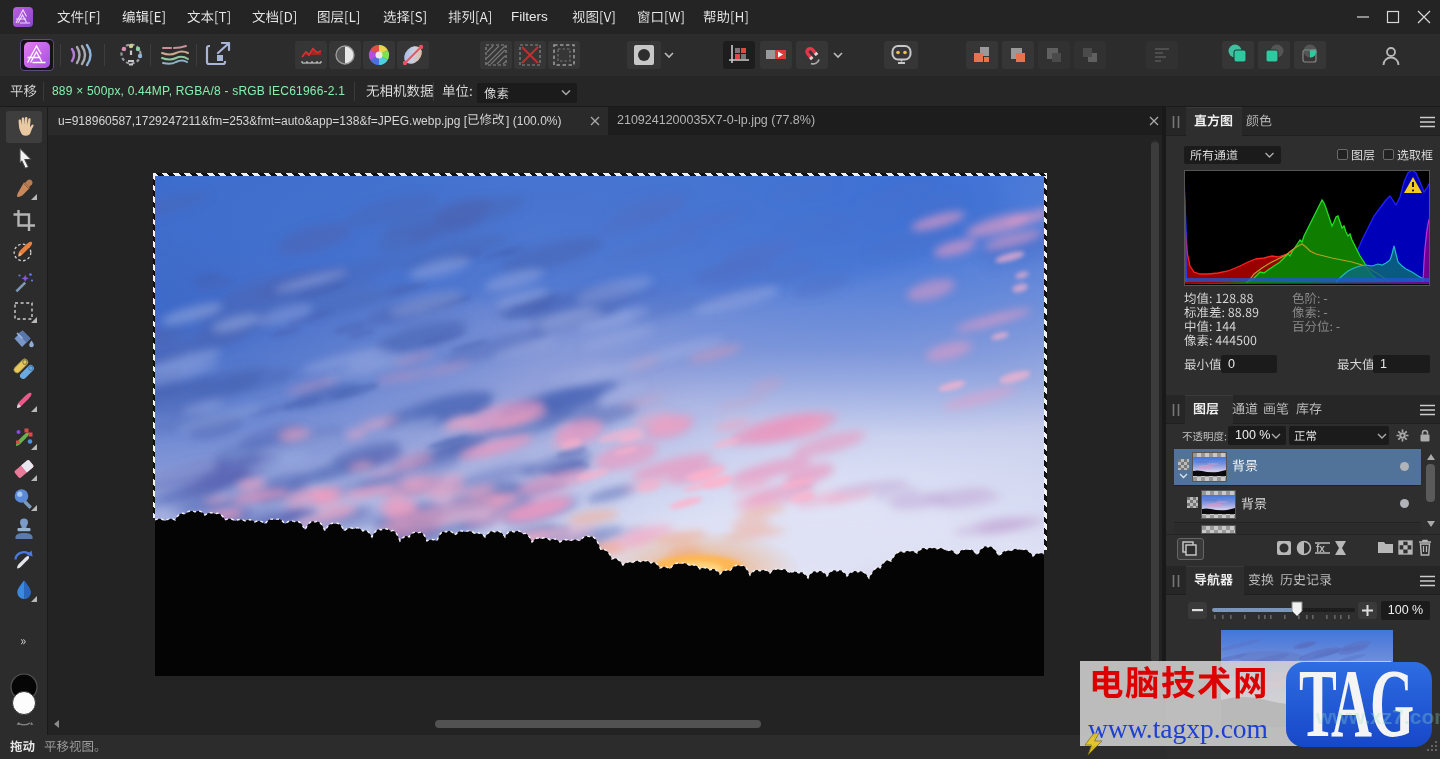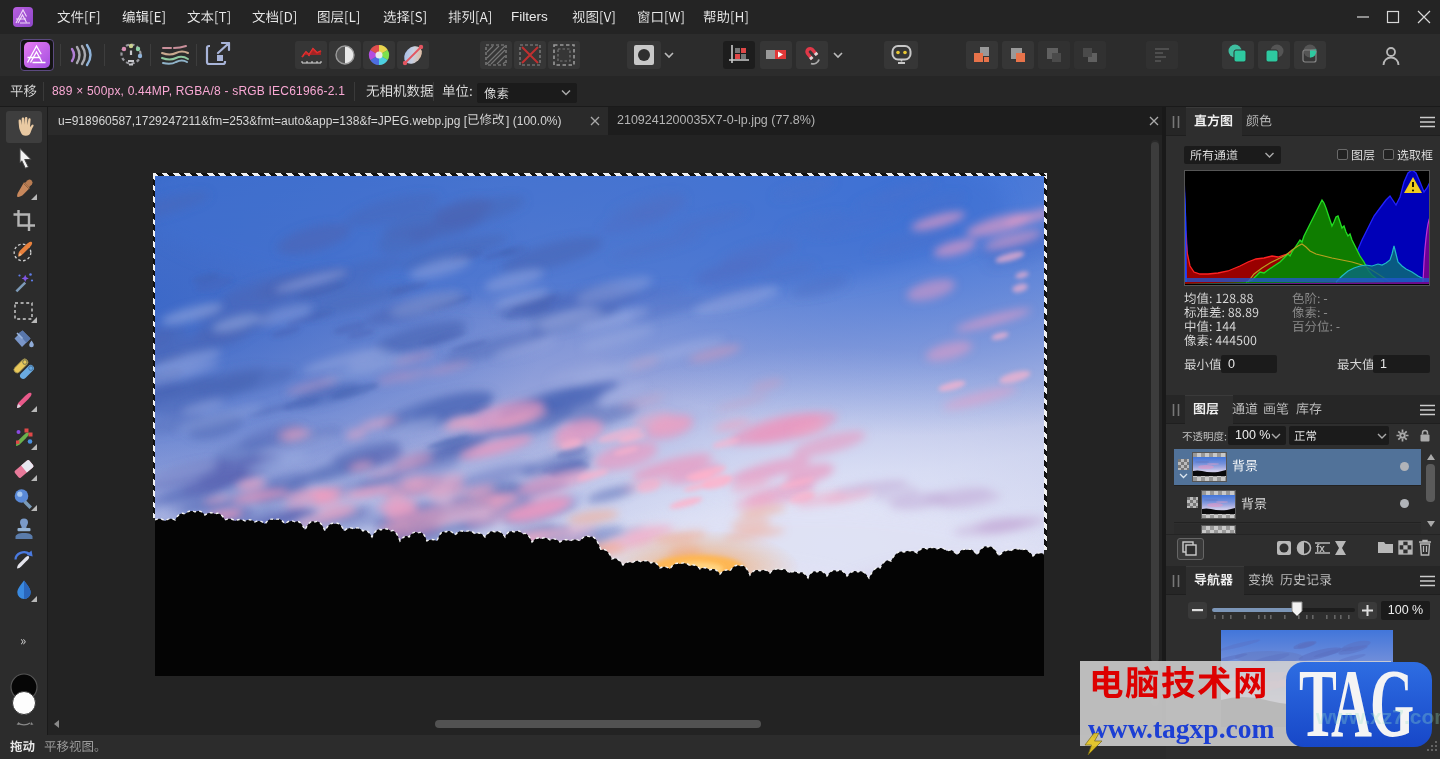--- a/index.html
+++ b/index.html
@@ -263,21 +263,21 @@
 <circle cx="13" cy="9" r="4" fill="none" stroke="#b8b8b8" stroke-width="1.8"></circle>
 <path d="M5.5 22a7.5 7.5 0 0 1 15 0" fill="none" stroke="#b8b8b8" stroke-width="1.8"></path>
     </svg>
 <div class="abs" style="left:0;top:76px;width:1440px;height:31px;background:#262626;border-bottom:1px solid #1a1a1a"></div>
 <svg style="position:absolute;left:10px;top:84px;" width="28" height="16" viewBox="0 0 28 16">
       <path d="M2.3 3.4C2.9 4.4 3.4 5.7 3.6 6.5L4.5 6.2C4.4 5.4 3.8 4.1 3.3 3.1ZM10.2 3.0C9.9 4.0 9.2 5.4 8.7 6.3L9.6 6.5C10.1 5.7 10.8 4.4 11.3 3.3ZM0.7 7.2V8.2H6.2V12.9H7.2V8.2H12.8V7.2H7.2V2.5H12.1V1.4H1.4V2.5H6.2V7.2Z M18.1 0.7C17.2 1.1 15.6 1.5 14.3 1.7C14.4 2.0 14.5 2.3 14.6 2.5C15.1 2.4 15.6 2.3 16.2 2.2V4.4H14.1V5.4H16.0C15.5 6.9 14.7 8.7 13.9 9.6C14.1 9.9 14.4 10.3 14.5 10.6C15.1 9.7 15.7 8.3 16.2 7.0V13.0H17.1V6.8C17.5 7.4 18.0 8.1 18.2 8.5L18.8 7.7C18.5 7.4 17.5 6.0 17.1 5.7V5.4H18.8V4.4H17.1V2.0C17.7 1.8 18.3 1.7 18.7 1.5ZM20.4 3.9C20.8 4.2 21.3 4.6 21.7 4.9C20.8 5.4 19.7 5.8 18.7 6.0C18.8 6.3 19.1 6.6 19.2 6.8C21.9 6.1 24.5 4.7 25.7 2.1L25.0 1.8L24.9 1.8H22.3C22.6 1.5 22.9 1.1 23.2 0.7L22.1 0.5C21.5 1.5 20.3 2.7 18.6 3.5C18.8 3.6 19.2 4.0 19.3 4.2C20.1 3.8 20.8 3.2 21.5 2.7H24.3C23.8 3.4 23.2 3.9 22.5 4.4C22.1 4.1 21.6 3.7 21.1 3.4ZM21.0 9.3C21.6 9.6 22.2 10.1 22.6 10.5C21.4 11.3 19.9 11.9 18.4 12.2C18.5 12.4 18.8 12.8 18.9 13.0C22.2 12.2 25.2 10.5 26.4 6.9L25.8 6.6L25.6 6.7H23.2C23.5 6.3 23.8 6.0 24.0 5.6L22.9 5.4C22.3 6.7 20.9 8.0 18.8 9.0C19.0 9.1 19.3 9.5 19.5 9.7C20.7 9.1 21.7 8.3 22.5 7.6H25.1C24.7 8.5 24.1 9.3 23.3 9.9C22.9 9.5 22.3 9.1 21.8 8.7Z" fill="#dddddd"></path>
     </svg>
 <div class="sep" style="left:43px;top:82px;height:19px;background:#3a3a3a"></div>
 <div class="sep" style="left:354px;top:82px;height:19px;background:#3a3a3a"></div>
 <div class="sep" style="left:433px;top:82px;height:19px;background:#3a3a3a"></div>
-<div class="abs" style="left:52px;top:84px;color:#f9a8d4;font-size:12px;letter-spacing:.2px">889 × 500px, 0.44MP, RGBA/8 - sRGB IEC61966-2.1</div>
+<div class="abs" style="left:52px;top:84px;color:#86efac;font-size:12px;letter-spacing:.2px">889 × 500px, 0.44MP, RGBA/8 - sRGB IEC61966-2.1</div>
 <svg style="position:absolute;left:366px;top:84px;" width="68" height="16" viewBox="0 0 68 16">
       <path d="M1.5 1.4V2.4H6.0C6.0 3.4 5.9 4.4 5.8 5.4H0.7V6.4H5.6C5.0 8.7 3.7 10.9 0.5 12.1C0.8 12.3 1.1 12.7 1.2 13.0C4.7 11.6 6.0 9.1 6.6 6.4H6.9V11.1C6.9 12.3 7.3 12.6 8.7 12.6C9.0 12.6 10.9 12.6 11.2 12.6C12.5 12.6 12.8 12.1 13.0 9.9C12.7 9.9 12.2 9.7 12.0 9.5C11.9 11.3 11.8 11.7 11.1 11.7C10.7 11.7 9.1 11.7 8.8 11.7C8.1 11.7 8.0 11.6 8.0 11.1V6.4H12.8V5.4H6.8C6.9 4.4 7.0 3.4 7.0 2.4H12.1V1.4Z M20.9 5.5H25.0V7.8H20.9ZM20.9 4.6V2.3H25.0V4.6ZM20.9 8.8H25.0V11.1H20.9ZM19.9 1.3V12.9H20.9V12.0H25.0V12.8H26.0V1.3ZM16.4 0.5V3.4H14.2V4.4H16.3C15.8 6.3 14.8 8.4 13.9 9.5C14.1 9.8 14.3 10.2 14.4 10.4C15.1 9.5 15.9 8.0 16.4 6.5V12.9H17.4V6.8C17.9 7.4 18.5 8.3 18.8 8.7L19.4 7.9C19.1 7.5 17.8 6.1 17.4 5.6V4.4H19.3V3.4H17.4V0.5Z M33.7 1.3V5.6C33.7 7.7 33.5 10.4 31.7 12.3C31.9 12.4 32.3 12.8 32.5 13.0C34.4 11.0 34.7 7.9 34.7 5.6V2.3H37.2V11.0C37.2 12.1 37.3 12.4 37.6 12.6C37.8 12.7 38.1 12.8 38.3 12.8C38.5 12.8 38.8 12.8 39.0 12.8C39.3 12.8 39.5 12.8 39.7 12.6C39.9 12.5 40.0 12.3 40.1 11.9C40.2 11.5 40.2 10.5 40.2 9.8C40.0 9.7 39.6 9.5 39.4 9.3C39.4 10.2 39.4 11.0 39.4 11.3C39.4 11.6 39.3 11.7 39.2 11.8C39.2 11.9 39.1 11.9 39.0 11.9C38.8 11.9 38.7 11.9 38.6 11.9C38.5 11.9 38.4 11.9 38.3 11.8C38.3 11.7 38.2 11.5 38.2 11.0V1.3ZM29.9 0.5V3.4H27.7V4.4H29.8C29.3 6.3 28.3 8.4 27.4 9.5C27.5 9.8 27.8 10.2 27.9 10.4C28.7 9.5 29.4 8.0 29.9 6.4V12.9H30.9V6.8C31.5 7.4 32.1 8.3 32.4 8.7L33.0 7.9C32.7 7.5 31.4 6.1 30.9 5.6V4.4H32.9V3.4H30.9V0.5Z M46.5 0.8C46.2 1.3 45.8 2.1 45.5 2.6L46.1 2.9C46.5 2.5 46.9 1.8 47.3 1.2ZM41.7 1.2C42.0 1.7 42.4 2.5 42.5 3.0L43.3 2.6C43.2 2.1 42.8 1.4 42.4 0.9ZM46.0 8.4C45.7 9.1 45.3 9.7 44.8 10.2C44.3 9.9 43.7 9.7 43.2 9.5C43.4 9.1 43.6 8.8 43.8 8.4ZM42.0 9.8C42.6 10.1 43.4 10.4 44.1 10.8C43.2 11.4 42.2 11.8 41.1 12.1C41.2 12.3 41.4 12.6 41.5 12.9C42.8 12.5 43.9 12.0 44.9 11.2C45.3 11.5 45.8 11.7 46.1 12.0L46.7 11.3C46.4 11.1 46.0 10.8 45.6 10.6C46.3 9.8 46.8 8.9 47.2 7.7L46.6 7.5L46.5 7.5H44.3L44.5 6.8L43.6 6.7C43.6 6.9 43.4 7.2 43.3 7.5H41.4V8.4H42.9C42.6 8.9 42.3 9.4 42.0 9.8ZM44.0 0.5V3.1H41.2V3.9H43.7C43.0 4.8 42.0 5.6 41.0 6.0C41.2 6.2 41.5 6.5 41.6 6.8C42.4 6.3 43.3 5.6 44.0 4.8V6.4H44.9V4.6C45.6 5.1 46.4 5.7 46.7 6.0L47.3 5.3C47.0 5.0 45.8 4.3 45.1 3.9H47.7V3.1H44.9V0.5ZM49.0 0.6C48.7 3.0 48.0 5.3 47.0 6.7C47.2 6.8 47.6 7.2 47.8 7.3C48.1 6.8 48.4 6.2 48.7 5.6C49.0 6.9 49.4 8.1 49.9 9.2C49.1 10.5 48.1 11.5 46.6 12.2C46.8 12.4 47.1 12.8 47.2 13.0C48.5 12.3 49.6 11.3 50.4 10.1C51.0 11.3 51.9 12.2 52.9 12.8C53.1 12.6 53.4 12.2 53.6 12.0C52.5 11.4 51.6 10.4 50.9 9.2C51.6 7.8 52.1 6.1 52.4 4.1H53.3V3.2H49.5C49.6 2.4 49.8 1.6 49.9 0.8ZM51.4 4.1C51.2 5.7 50.9 7.0 50.4 8.2C49.9 6.9 49.5 5.6 49.2 4.1Z M60.5 8.7V13.0H61.4V12.4H65.6V12.9H66.5V8.7H63.9V7.0H66.9V6.1H63.9V4.6H66.5V1.1H59.3V5.2C59.3 7.4 59.2 10.3 57.8 12.4C58.0 12.5 58.5 12.8 58.6 12.9C59.8 11.3 60.1 9.0 60.3 7.0H63.0V8.7ZM60.3 2.0H65.5V3.7H60.3ZM60.3 4.6H63.0V6.1H60.3L60.3 5.2ZM61.4 11.6V9.5H65.6V11.6ZM56.3 0.6V3.3H54.6V4.2H56.3V7.2C55.6 7.4 54.9 7.6 54.4 7.7L54.7 8.7L56.3 8.2V11.7C56.3 11.9 56.2 11.9 56.0 11.9C55.9 11.9 55.3 11.9 54.8 11.9C54.9 12.2 55.0 12.6 55.0 12.9C55.9 12.9 56.4 12.8 56.7 12.7C57.1 12.5 57.2 12.2 57.2 11.7V7.9L58.8 7.4L58.6 6.4L57.2 6.9V4.2H58.7V3.3H57.2V0.6Z" fill="#dddddd"></path>
     </svg>
 <svg style="position:absolute;left:442px;top:84px;" width="31" height="16" viewBox="0 0 31 16">
       <path d="M3.0 6.0H6.2V7.4H3.0ZM7.2 6.0H10.6V7.4H7.2ZM3.0 3.7H6.2V5.2H3.0ZM7.2 3.7H10.6V5.2H7.2ZM9.6 0.6C9.3 1.3 8.7 2.2 8.2 2.9H4.9L5.5 2.6C5.2 2.0 4.6 1.2 4.0 0.6L3.2 1.0C3.7 1.6 4.2 2.3 4.5 2.9H2.0V8.3H6.2V9.6H0.7V10.5H6.2V12.9H7.2V10.5H12.8V9.6H7.2V8.3H11.6V2.9H9.4C9.8 2.3 10.3 1.6 10.7 1.0Z M18.5 3.0V4.0H25.8V3.0ZM19.4 5.0C19.8 6.9 20.2 9.4 20.3 10.8L21.3 10.5C21.2 9.1 20.7 6.7 20.3 4.8ZM21.2 0.7C21.5 1.4 21.7 2.3 21.8 2.8L22.8 2.6C22.7 2.0 22.4 1.1 22.2 0.4ZM17.9 11.4V12.4H26.4V11.4H23.6C24.1 9.6 24.7 7.0 25.0 4.9L23.9 4.7C23.7 6.7 23.2 9.6 22.7 11.4ZM17.4 0.6C16.6 2.6 15.3 4.7 14.0 6.0C14.2 6.2 14.5 6.7 14.6 7.0C15.1 6.5 15.5 6.0 15.9 5.3V12.9H16.9V3.8C17.5 2.8 17.9 1.9 18.3 0.9Z M28.9 6.6C29.4 6.6 29.8 6.2 29.8 5.7C29.8 5.1 29.4 4.7 28.9 4.7C28.4 4.7 28.0 5.1 28.0 5.7C28.0 6.2 28.4 6.6 28.9 6.6ZM28.9 12.1C29.4 12.1 29.8 11.7 29.8 11.1C29.8 10.6 29.4 10.2 28.9 10.2C28.4 10.2 28.0 10.6 28.0 11.1C28.0 11.7 28.4 12.1 28.9 12.1Z" fill="#dddddd"></path>
     </svg>
 <div class="abs" style="left:477px;top:83px;width:100px;height:20px;background:#1b1b1b;border-radius:2px"></div>
 <svg style="position:absolute;left:484px;top:87px;" width="26" height="15" viewBox="0 0 26 15">
       <path d="M6.1 2.1H8.3C8.1 2.5 7.9 2.9 7.6 3.1H5.2C5.6 2.8 5.8 2.5 6.1 2.1ZM6.1 0.5C5.6 1.6 4.6 2.9 3.2 3.9C3.4 4.0 3.7 4.3 3.8 4.5C4.0 4.3 4.3 4.1 4.5 3.9V5.8H6.4C5.8 6.4 4.9 6.9 3.6 7.3C3.8 7.5 4.0 7.7 4.1 7.9C5.2 7.5 6.1 7.1 6.7 6.6C6.9 6.8 7.1 7.0 7.2 7.2C6.4 8.0 4.8 8.8 3.6 9.1C3.8 9.3 4.0 9.5 4.1 9.7C5.2 9.3 6.6 8.5 7.6 7.8C7.7 8.0 7.8 8.2 7.9 8.4C6.9 9.5 5.0 10.4 3.5 10.9C3.7 11.0 3.9 11.3 4.0 11.6C5.4 11.1 6.9 10.2 8.0 9.2C8.1 10.0 8.0 10.7 7.7 11.0C7.6 11.2 7.4 11.2 7.1 11.2C6.9 11.2 6.6 11.2 6.3 11.2C6.4 11.4 6.5 11.8 6.5 12.0C6.8 12.0 7.1 12.0 7.3 12.0C7.7 12.0 8.1 11.9 8.4 11.6C8.9 11.1 9.1 9.7 8.7 8.4L9.3 8.1C9.7 9.5 10.5 10.7 11.5 11.3C11.7 11.1 11.9 10.7 12.1 10.6C11.2 10.1 10.4 9.0 10.0 7.8C10.5 7.5 11.0 7.2 11.4 7.0L10.7 6.4C10.2 6.8 9.2 7.3 8.4 7.8C8.2 7.2 7.8 6.6 7.2 6.2L7.5 5.8H11.2V3.1H8.6C8.9 2.7 9.3 2.2 9.6 1.7L9.0 1.3L8.8 1.4H6.6L7.0 0.7ZM5.3 3.9H7.5C7.5 4.2 7.4 4.7 7.0 5.1H5.3ZM8.3 3.9H10.4V5.1H8.0C8.2 4.7 8.3 4.2 8.3 3.9ZM3.3 0.5C2.6 2.4 1.5 4.3 0.4 5.5C0.5 5.8 0.8 6.2 0.9 6.5C1.3 6.1 1.6 5.6 2.0 5.1V12.0H2.9V3.6C3.4 2.8 3.8 1.8 4.2 0.8Z M20.4 9.9C21.5 10.4 22.9 11.3 23.5 11.8L24.2 11.2C23.5 10.7 22.2 9.9 21.1 9.4ZM16.2 9.4C15.4 10.1 14.2 10.8 13.1 11.2C13.3 11.3 13.6 11.7 13.8 11.8C14.9 11.3 16.2 10.6 17.0 9.7ZM14.9 7.3C15.1 7.2 15.5 7.2 18.0 7.0C16.9 7.5 15.9 7.9 15.4 8.0C14.7 8.3 14.1 8.4 13.7 8.5C13.8 8.7 13.9 9.1 13.9 9.3C14.3 9.2 14.8 9.2 18.5 8.9V10.9C18.5 11.1 18.4 11.1 18.2 11.1C18.0 11.1 17.4 11.1 16.6 11.1C16.7 11.3 16.9 11.7 16.9 12.0C17.9 12.0 18.5 11.9 18.9 11.8C19.3 11.7 19.4 11.4 19.4 10.9V8.9L22.5 8.7C22.9 9.0 23.1 9.3 23.3 9.5L24.1 9.0C23.6 8.4 22.5 7.6 21.6 7.1L20.9 7.5C21.2 7.7 21.5 7.9 21.7 8.1L16.6 8.3C18.3 7.8 20.1 7.0 21.8 6.1L21.1 5.5C20.6 5.8 20.1 6.1 19.6 6.3L16.7 6.5C17.4 6.2 18.1 5.8 18.7 5.4L18.4 5.2H24.4V4.5H19.2V3.6H23.1V2.9H19.2V2.1H23.8V1.4H19.2V0.5H18.3V1.4H13.8V2.1H18.3V2.9H14.5V3.6H18.3V4.5H13.2V5.2H17.6C16.8 5.7 15.8 6.1 15.5 6.3C15.2 6.4 14.9 6.5 14.7 6.5C14.8 6.8 14.9 7.2 14.9 7.3Z" fill="#dddddd"></path>
     </svg>
@@ -1195,20 +1195,20 @@
 <svg style="position:absolute;left:10px;top:740px;" width="26" height="15" viewBox="0 0 26 15">
       <path d="M6.1 0.4C5.7 1.7 5.1 3.0 4.3 3.9V2.8H3.2V0.4H1.8V2.8H0.4V4.1H1.8V6.5L0.3 6.8L0.6 8.3L1.8 7.9V10.4C1.8 10.5 1.8 10.6 1.6 10.6C1.5 10.6 1.0 10.6 0.6 10.6C0.8 11.0 0.9 11.6 1.0 12.0C1.8 12.0 2.3 12.0 2.7 11.7C3.1 11.5 3.2 11.1 3.2 10.4V7.5L4.4 7.2L4.4 7.0L4.7 8.1L5.5 7.8V10.1C5.5 11.6 6.0 12.0 7.6 12.0C8.0 12.0 9.8 12.0 10.2 12.0C11.5 12.0 11.9 11.5 12.1 10.0C11.7 9.9 11.2 9.7 10.9 9.5C10.8 10.5 10.7 10.7 10.1 10.7C9.7 10.7 8.1 10.7 7.7 10.7C7.0 10.7 6.9 10.7 6.9 10.1V7.3L7.8 6.9V9.9H9.1V6.5L10.1 6.1C10.1 7.3 10.1 8.0 10.0 8.1C10.0 8.3 9.9 8.3 9.8 8.3C9.7 8.3 9.5 8.3 9.3 8.3C9.4 8.6 9.5 9.2 9.6 9.6C9.9 9.6 10.4 9.6 10.7 9.4C11.1 9.2 11.3 8.9 11.3 8.4C11.4 8.0 11.4 6.7 11.4 4.9L11.4 4.8L10.5 4.4L10.2 4.6L10.1 4.6L9.1 5.0V3.6H7.8V5.5L6.9 5.9V4.6H5.6C5.9 4.2 6.2 3.8 6.5 3.3H12.0V1.9H7.1C7.3 1.5 7.4 1.1 7.5 0.7ZM3.2 6.1V4.1H4.0L3.9 4.2C4.3 4.4 4.9 4.9 5.1 5.1L5.5 4.7V6.4L4.3 6.8L4.2 5.8Z M13.5 1.3V2.7H18.4V1.3ZM13.6 10.8 13.6 10.7V10.8C14.0 10.5 14.5 10.3 17.6 9.5L17.8 10.1L19.0 9.8C18.7 10.2 18.4 10.6 18.0 11.0C18.4 11.2 18.9 11.7 19.1 12.1C20.9 10.3 21.5 7.7 21.6 4.5H22.9C22.8 8.5 22.7 10.0 22.4 10.3C22.3 10.5 22.1 10.5 21.9 10.5C21.7 10.5 21.1 10.5 20.5 10.5C20.8 10.9 21.0 11.5 21.0 11.9C21.6 12.0 22.3 12.0 22.7 11.9C23.1 11.8 23.4 11.7 23.7 11.3C24.1 10.7 24.3 8.8 24.4 3.8C24.4 3.6 24.4 3.1 24.4 3.1H21.7L21.7 0.6H20.2L20.2 3.1H18.8V4.5H20.1C20.1 6.5 19.8 8.2 19.1 9.6C18.8 8.8 18.4 7.4 17.9 6.4L16.7 6.7C16.9 7.2 17.1 7.8 17.3 8.3L15.1 8.8C15.5 7.8 15.9 6.7 16.2 5.6H18.6V4.2H13.1V5.6H14.7C14.4 6.9 13.9 8.2 13.8 8.6C13.6 9.1 13.4 9.3 13.2 9.4C13.3 9.8 13.6 10.5 13.6 10.8Z" fill="#e8e8e8"></path>
     </svg>
 <svg style="position:absolute;left:44px;top:740px;" width="63" height="15" viewBox="0 0 63 15">
       <path d="M2.2 3.1C2.7 4.0 3.2 5.3 3.3 6.0L4.2 5.7C4.0 5.0 3.5 3.8 3.0 2.9ZM9.4 2.8C9.1 3.7 8.6 5.0 8.1 5.8L8.9 6.0C9.4 5.3 10.0 4.1 10.4 3.1ZM0.7 6.6V7.6H5.7V12.0H6.7V7.6H11.9V6.6H6.7V2.3H11.2V1.3H1.3V2.3H5.7V6.6Z M16.8 0.6C15.9 1.0 14.5 1.4 13.2 1.6C13.3 1.8 13.4 2.1 13.5 2.3C14.0 2.2 14.5 2.2 15.0 2.0V4.1H13.1V5.0H14.8C14.4 6.4 13.6 8.0 12.9 8.9C13.1 9.2 13.3 9.5 13.4 9.8C14.0 9.0 14.5 7.7 15.0 6.4V12.0H15.9V6.2C16.2 6.8 16.7 7.5 16.8 7.9L17.4 7.2C17.2 6.8 16.2 5.6 15.9 5.2V5.0H17.4V4.1H15.9V1.8C16.4 1.7 16.9 1.5 17.3 1.4ZM18.9 3.6C19.3 3.9 19.8 4.2 20.1 4.5C19.2 5.0 18.3 5.4 17.3 5.6C17.4 5.8 17.7 6.1 17.8 6.3C20.3 5.7 22.7 4.3 23.8 2.0L23.2 1.7L23.0 1.7H20.7C21.0 1.4 21.2 1.0 21.4 0.7L20.5 0.5C19.9 1.4 18.8 2.5 17.2 3.2C17.4 3.4 17.7 3.7 17.9 3.9C18.6 3.5 19.3 3.0 19.9 2.5H22.5C22.1 3.1 21.5 3.6 20.9 4.1C20.5 3.8 20.0 3.4 19.6 3.2ZM19.5 8.6C20.0 8.9 20.5 9.3 20.9 9.7C19.8 10.5 18.4 11.0 17.0 11.3C17.2 11.5 17.4 11.8 17.5 12.1C20.6 11.3 23.4 9.7 24.5 6.4L23.9 6.1L23.7 6.2H21.5C21.8 5.9 22.0 5.5 22.2 5.2L21.2 5.0C20.6 6.2 19.3 7.4 17.4 8.3C17.6 8.4 17.9 8.8 18.0 9.0C19.1 8.4 20.1 7.7 20.8 7.0H23.3C22.9 7.8 22.3 8.6 21.6 9.2C21.2 8.8 20.7 8.4 20.2 8.1Z M30.6 1.1V7.8H31.5V1.9H35.4V7.8H36.3V1.1ZM26.9 0.9C27.4 1.4 27.9 2.1 28.1 2.6L28.9 2.1C28.6 1.7 28.1 1.0 27.6 0.5ZM33.0 2.9V5.3C33.0 7.3 32.6 9.7 29.4 11.3C29.6 11.5 29.9 11.8 30.0 12.0C31.9 11.0 32.9 9.7 33.4 8.3V10.8C33.4 11.6 33.7 11.8 34.6 11.8H35.7C36.8 11.8 36.9 11.3 37.1 9.3C36.8 9.3 36.5 9.2 36.3 9.0C36.2 10.8 36.2 11.1 35.7 11.1H34.7C34.4 11.1 34.3 11.0 34.3 10.7V7.5H33.6C33.8 6.8 33.9 6.0 33.9 5.3V2.9ZM25.8 2.7V3.5H28.8C28.1 5.1 26.8 6.7 25.5 7.5C25.6 7.7 25.9 8.2 25.9 8.4C26.4 8.1 26.9 7.6 27.4 7.1V12.0H28.3V6.6C28.7 7.2 29.2 7.9 29.5 8.3L30.1 7.5C29.9 7.2 29.0 6.2 28.5 5.7C29.1 4.9 29.6 3.9 30.0 2.9L29.5 2.6L29.3 2.7Z M42.2 7.5C43.2 7.7 44.5 8.2 45.2 8.5L45.5 7.9C44.9 7.5 43.6 7.1 42.6 6.9ZM40.9 9.1C42.7 9.3 44.8 9.8 46.0 10.2L46.4 9.5C45.2 9.1 43.1 8.7 41.4 8.5ZM38.5 1.0V12.0H39.5V11.5H48.0V12.0H49.0V1.0ZM39.5 10.6V1.9H48.0V10.6ZM42.7 2.2C42.0 3.2 41.0 4.1 39.9 4.8C40.1 4.9 40.4 5.2 40.6 5.3C40.9 5.1 41.3 4.8 41.7 4.5C42.1 4.9 42.5 5.2 43.0 5.6C42.0 6.1 40.8 6.5 39.7 6.7C39.8 6.8 40.0 7.2 40.1 7.4C41.4 7.2 42.7 6.7 43.9 6.0C44.9 6.6 46.1 7.0 47.3 7.3C47.4 7.1 47.6 6.8 47.8 6.6C46.7 6.4 45.6 6.0 44.6 5.6C45.5 5.0 46.3 4.3 46.9 3.4L46.3 3.1L46.2 3.1H43.0C43.1 2.9 43.3 2.7 43.5 2.4ZM42.2 4.0 42.3 3.9H45.5C45.1 4.4 44.5 4.8 43.8 5.2C43.2 4.8 42.6 4.4 42.2 4.0Z M52.4 7.9C51.4 7.9 50.5 8.8 50.5 9.8C50.5 10.9 51.4 11.8 52.4 11.8C53.5 11.8 54.3 10.9 54.3 9.8C54.3 8.8 53.5 7.9 52.4 7.9ZM52.4 11.1C51.7 11.1 51.2 10.6 51.2 9.8C51.2 9.2 51.7 8.6 52.4 8.6C53.1 8.6 53.7 9.2 53.7 9.8C53.7 10.6 53.1 11.1 52.4 11.1Z" fill="#9a9a9a"></path>
     </svg>
 <div class="abs" style="left:1080px;top:661px;width:311px;height:85px;background:rgba(210,210,210,.88)"></div>
 <svg style="position:absolute;left:1089px;top:665px;" width="181" height="40" viewBox="0 0 181 40">
       <path d="M14.8 17.2V20.4H8.1V17.2ZM19.3 17.2H26.0V20.4H19.3ZM14.8 13.4H8.1V10.1H14.8ZM19.3 13.4V10.1H26.0V13.4ZM3.8 6.0V26.5H8.1V24.5H14.8V26.3C14.8 31.6 16.1 33.1 20.9 33.1C22.0 33.1 26.4 33.1 27.5 33.1C31.7 33.1 33.0 31.1 33.6 25.6C32.6 25.4 31.3 24.8 30.2 24.3V6.0H19.3V1.2H14.8V6.0ZM29.5 24.5C29.2 28.0 28.8 28.9 27.1 28.9C26.2 28.9 22.3 28.9 21.4 28.9C19.5 28.9 19.3 28.6 19.3 26.4V24.5Z M57.0 19.1C56.0 20.9 54.9 22.6 53.6 23.9V14.9C54.8 16.2 55.9 17.7 57.0 19.1ZM59.3 22.2C60.3 23.7 61.2 25.1 61.8 26.3L64.3 24.3V28.2H53.6V25.0C54.4 25.7 55.2 26.7 55.6 27.3C56.9 25.8 58.2 24.1 59.3 22.2ZM64.3 11.8V23.1C63.5 21.8 62.4 20.3 61.1 18.7C62.3 16.2 63.2 13.5 64.0 10.7L60.5 10.0C60.0 11.9 59.4 13.9 58.7 15.7C57.7 14.5 56.7 13.4 55.8 12.4L53.6 14.0V11.8H49.8V32.0H64.3V33.4H68.1V11.8ZM55.1 2.2C55.7 3.3 56.4 4.7 57.0 5.8H49.1V9.7H68.9V5.8H61.5C60.9 4.4 59.7 2.4 58.8 1.0ZM44.9 5.5V10.4H42.1V5.5ZM38.6 2.3V15.0C38.6 19.9 38.4 26.6 36.6 31.3C37.4 31.6 39.0 32.9 39.6 33.6C41.0 30.4 41.6 25.9 41.9 21.7H44.9V29.1C44.9 29.5 44.7 29.6 44.4 29.6C44.0 29.6 43.0 29.6 41.9 29.6C42.4 30.5 42.9 32.2 43.0 33.2C44.8 33.2 46.1 33.1 47.1 32.4C48.1 31.8 48.3 30.8 48.3 29.1V2.3ZM44.9 13.8V18.3H42.1L42.1 15.0V13.8Z M92.7 1.0V6.0H85.3V9.8H92.7V13.9H85.9V17.7H87.7L86.7 18.0C88.0 21.1 89.6 23.9 91.6 26.3C89.2 27.8 86.4 28.9 83.3 29.6C84.1 30.5 85.1 32.3 85.5 33.4C88.9 32.4 92.0 31.0 94.6 29.1C97.0 31.1 99.9 32.5 103.3 33.5C103.9 32.4 105.1 30.7 105.9 29.9C102.8 29.2 100.2 28.0 97.9 26.4C100.8 23.5 103.1 19.7 104.4 14.9L101.7 13.8L101.0 13.9H96.8V9.8H104.6V6.0H96.8V1.0ZM90.7 17.7H99.2C98.1 20.0 96.6 22.1 94.8 23.8C93.0 22.0 91.7 20.0 90.7 17.7ZM77.4 1.0V7.6H73.4V11.5H77.4V17.6C75.7 18.0 74.2 18.3 72.9 18.6L74.0 22.5L77.4 21.7V28.8C77.4 29.4 77.2 29.5 76.7 29.5C76.3 29.5 74.8 29.5 73.4 29.5C74.0 30.6 74.5 32.2 74.6 33.3C77.1 33.3 78.7 33.2 79.9 32.5C81.1 31.9 81.5 30.9 81.5 28.9V20.6L85.1 19.6L84.6 15.8L81.5 16.6V11.5H84.9V7.6H81.5V1.0Z M128.9 3.9C130.8 5.5 133.4 7.7 134.6 9.1L137.8 6.2C136.5 4.9 133.8 2.8 131.9 1.4ZM123.1 1.1V9.5H110.1V13.6H121.9C119.0 18.8 114.0 23.7 108.8 26.3C109.8 27.2 111.2 28.9 111.9 30.0C116.1 27.5 120.0 23.7 123.1 19.3V33.5H127.6V17.8C130.7 22.5 134.6 26.9 138.4 29.7C139.2 28.5 140.7 26.9 141.8 26.0C137.3 23.2 132.4 18.3 129.4 13.6H140.3V9.5H127.6V1.1Z M155.0 18.6C154.0 21.7 152.6 24.4 150.8 26.4V13.5C152.2 15.1 153.6 16.8 155.0 18.6ZM146.7 3.0V33.4H150.8V27.6C151.7 28.2 152.7 28.9 153.2 29.4C155.0 27.4 156.5 24.9 157.6 22.0C158.4 23.1 159.1 24.0 159.6 24.9L162.1 22.0C161.3 20.8 160.2 19.4 159.0 17.9C159.8 15.1 160.3 12.0 160.7 8.8L157.1 8.3C156.8 10.5 156.5 12.5 156.1 14.4C155.0 13.1 153.9 11.8 152.8 10.7L150.8 12.8V6.9H171.8V28.4C171.8 29.0 171.5 29.3 170.8 29.3C170.1 29.3 167.5 29.4 165.4 29.2C166.0 30.3 166.7 32.2 166.9 33.4C170.2 33.4 172.4 33.3 173.9 32.6C175.4 31.9 175.9 30.8 175.9 28.5V3.0ZM160.2 13.1C161.7 14.7 163.2 16.6 164.5 18.4C163.4 22.1 161.6 25.3 159.2 27.5C160.1 27.9 161.8 29.1 162.5 29.7C164.4 27.7 165.9 25.1 167.0 22.1C167.9 23.5 168.5 24.7 169.0 25.8L171.7 23.1C171.0 21.6 169.9 19.7 168.5 17.8C169.3 15.1 169.8 12.0 170.2 8.8L166.5 8.4C166.3 10.4 166.0 12.3 165.6 14.1C164.7 13.0 163.7 11.9 162.7 10.9Z" fill="#dd0000"></path>
     </svg>
-<div class="abs" style="left:1088px;top:713px;width:200px;height:32px;font-family:'Liberation Serif';font-weight:bold;font-size:27.5px;color:#1c3fd4">www.tagxp.com</div>
+<div class="abs" style="left:1088px;top:713px;width:200px;height:32px;font-family:'Liberation Serif';font-weight:normal;font-size:27.5px;color:#1c3fd4">www.tagxp.com</div>
 <div class="abs" style="left:1286px;top:662px;width:146px;height:85px;border-radius:18px;
 background:linear-gradient(180deg,#2e6de2,#1747c8)"></div>
 <div class="abs" style="left:1299px;top:662px;width:220px;height:84px;font-family:'Liberation Serif';font-weight:bold;font-size:97px;color:#f4f4f4;letter-spacing:-3px;line-height:84px;transform:scaleX(.585);transform-origin:0 0">TAG</div>
 <div class="abs" style="left:1316px;top:705px;width:120px;font-family:'Liberation Sans';font-weight:bold;font-size:21px;color:rgba(150,225,200,.3)">www.xz7.com</div>
 <svg class="abs" style="left:1083px;top:733px" width="24" height="22" viewBox="0 0 24 22">
 <path d="M11 0L2 12h6.5L5 22l14-14h-7.5L16 0z" fill="#e8c820" opacity=".9" stroke="#7a6a10" stroke-width=".8"></path>
     </svg>
 </div>
 </body></html>

